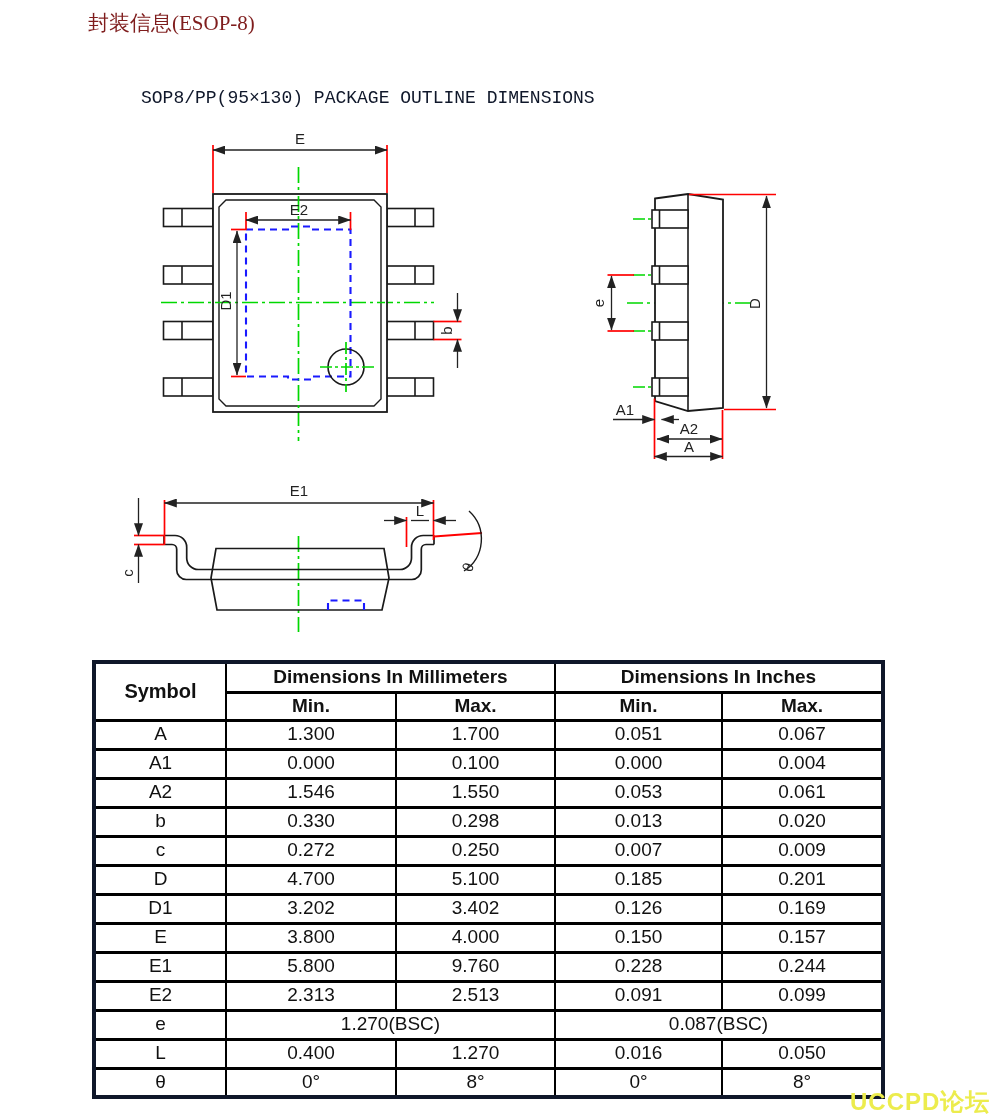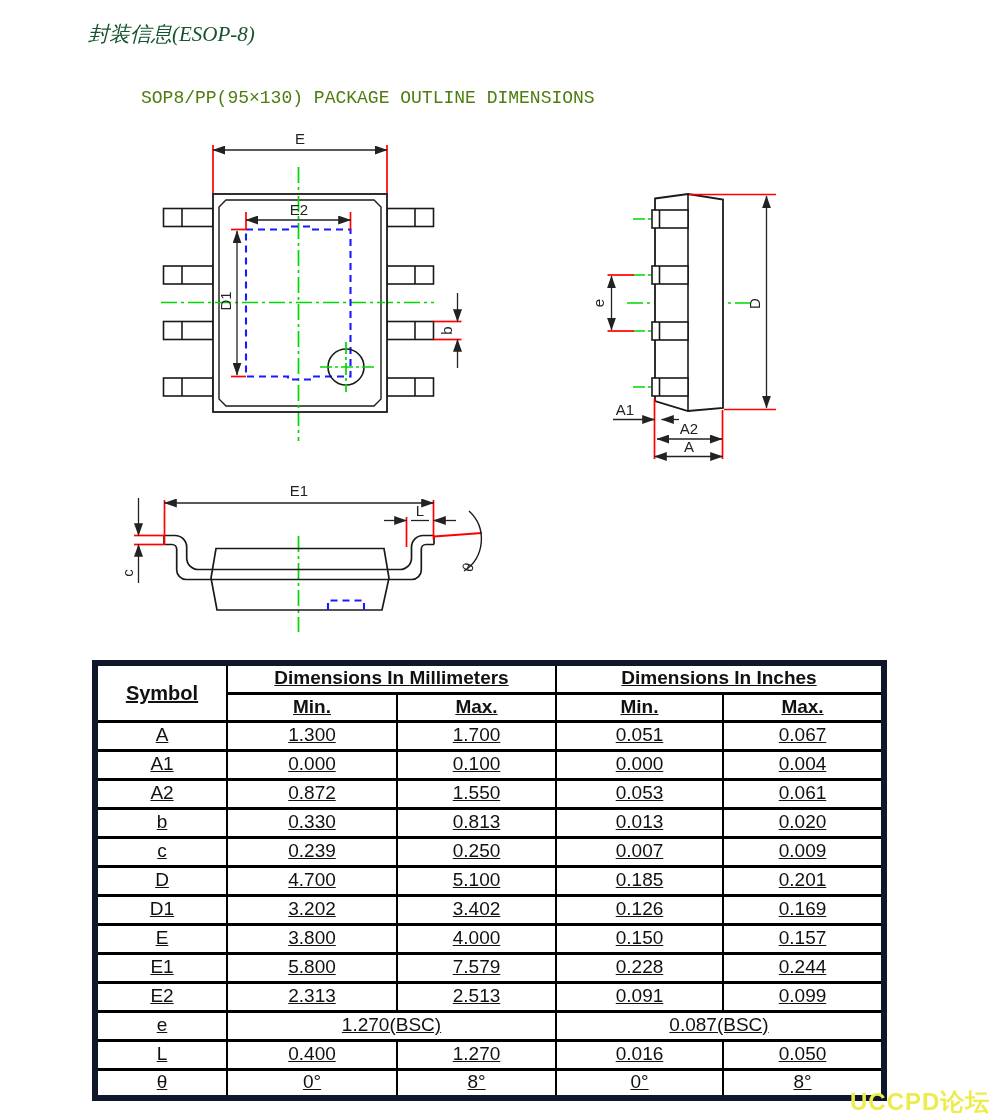--- a/index.html
+++ b/index.html
@@ -1,29 +1,29 @@
 <!DOCTYPE html>
 <html><head>
 <meta charset="utf-8">
 <style>
   html,body{margin:0;padding:0;}
   body{width:991px;height:1115px;position:relative;background:#ffffff;overflow:hidden;
        font-family:"Liberation Sans",sans-serif;color:#111;}
-  .page-title{position:absolute;left:88px;top:20px;font-family:"Liberation Serif","DejaVu Serif",serif;
-       font-size:21px;color:#14532d;font-style:italic;}
+  .page-title{position:absolute;left:88px;top:9px;font-family:"Liberation Serif","DejaVu Serif",serif;
+       font-size:21px;color:#7f1d1d;}
   .drawing-title{position:absolute;left:141px;top:88px;font-family:"Liberation Mono","DejaVu Sans Mono",monospace;
-       font-size:18px;color:#4d7c0f;white-space:pre;}
+       font-size:18px;color:#0f172a;white-space:pre;}
   svg{position:absolute;left:0;top:0;}
   svg text{font-family:"Liberation Sans",sans-serif;font-size:15px;fill:#222;}
   table.dims{position:absolute;left:92px;top:660px;width:789px;border-collapse:collapse;
        table-layout:fixed;background:#fff;}
   table.dims td,table.dims th{border-left:2px solid #000;border-right:2px solid #000;
        border-top:3px solid #000;border-bottom:3px solid #000;
        text-align:center;vertical-align:middle;padding:0;font-size:19px;line-height:1.1;}
-  table.dims{border:6px solid #0f172a;text-decoration:underline;}
+  table.dims{border:4px solid #0f172a;}
   table.dims th{font-weight:bold;}
   tr.hdr1{height:30px;} tr.hdr2{height:28px;} tr.datarow{height:29px;}
   .watermark{position:absolute;left:850px;top:1086px;font-size:24px;font-weight:bold;
        color:#ECEC4D;letter-spacing:1px;z-index:5;}
 </style>
 </head>
 <body>
 
 <div class="page-title">封装信息(ESOP-8)</div>
 <div class="drawing-title">SOP8/PP(95×130) PACKAGE OUTLINE DIMENSIONS</div>
@@ -206,35 +206,35 @@
   </tr>
   <tr class="datarow">
     <td>A1</td>
     <td>0.000</td>
     <td>0.100</td>
     <td>0.000</td>
     <td>0.004</td>
   </tr>
   <tr class="datarow">
     <td>A2</td>
-    <td>0.872</td>
+    <td>1.546</td>
     <td>1.550</td>
     <td>0.053</td>
     <td>0.061</td>
   </tr>
   <tr class="datarow">
     <td>b</td>
     <td>0.330</td>
-    <td>0.813</td>
+    <td>0.298</td>
     <td>0.013</td>
     <td>0.020</td>
   </tr>
   <tr class="datarow">
     <td>c</td>
-    <td>0.239</td>
+    <td>0.272</td>
     <td>0.250</td>
     <td>0.007</td>
     <td>0.009</td>
   </tr>
   <tr class="datarow">
     <td>D</td>
     <td>4.700</td>
     <td>5.100</td>
     <td>0.185</td>
     <td>0.201</td>
@@ -249,21 +249,21 @@
   <tr class="datarow">
     <td>E</td>
     <td>3.800</td>
     <td>4.000</td>
     <td>0.150</td>
     <td>0.157</td>
   </tr>
   <tr class="datarow">
     <td>E1</td>
     <td>5.800</td>
-    <td>7.579</td>
+    <td>9.760</td>
     <td>0.228</td>
     <td>0.244</td>
   </tr>
   <tr class="datarow">
     <td>E2</td>
     <td>2.313</td>
     <td>2.513</td>
     <td>0.091</td>
     <td>0.099</td>
   </tr>

